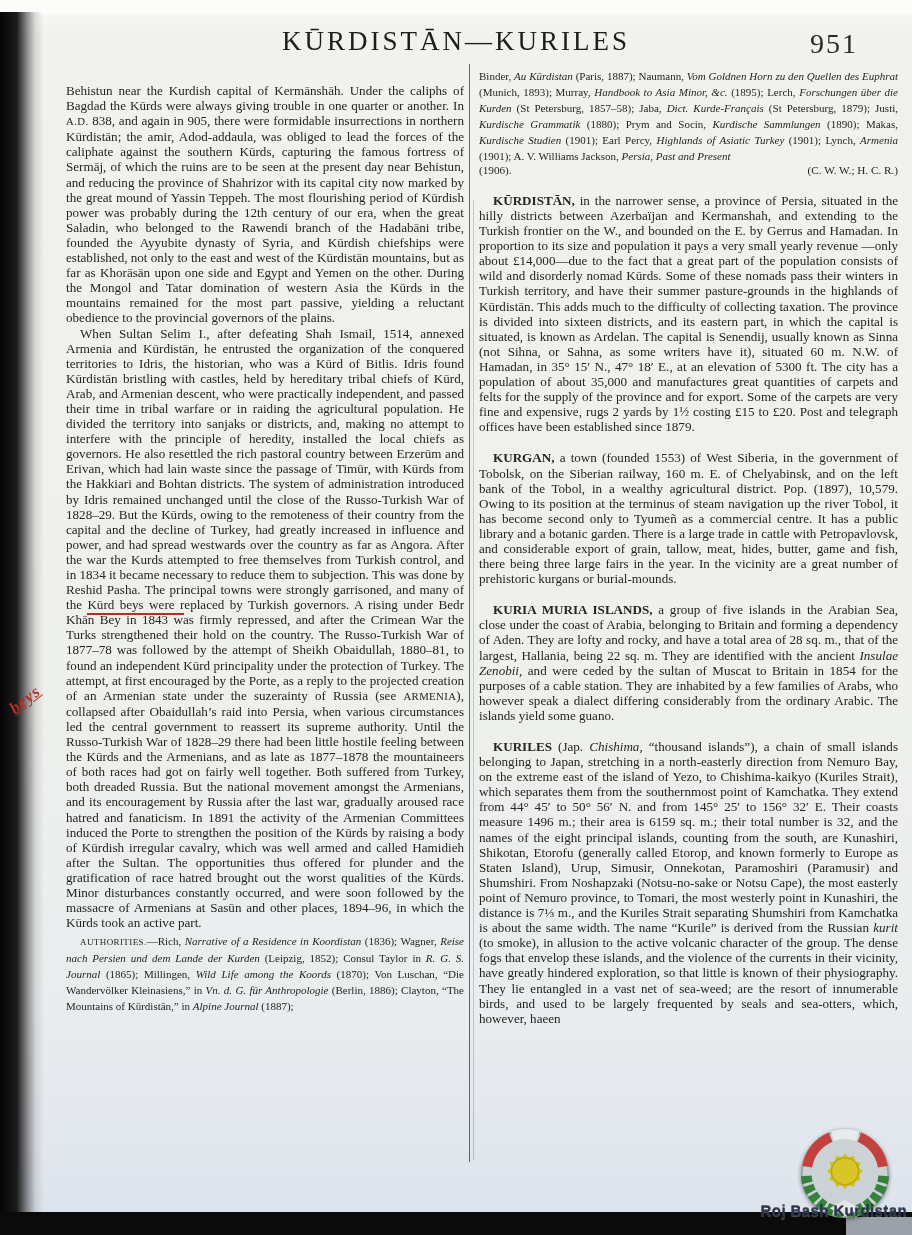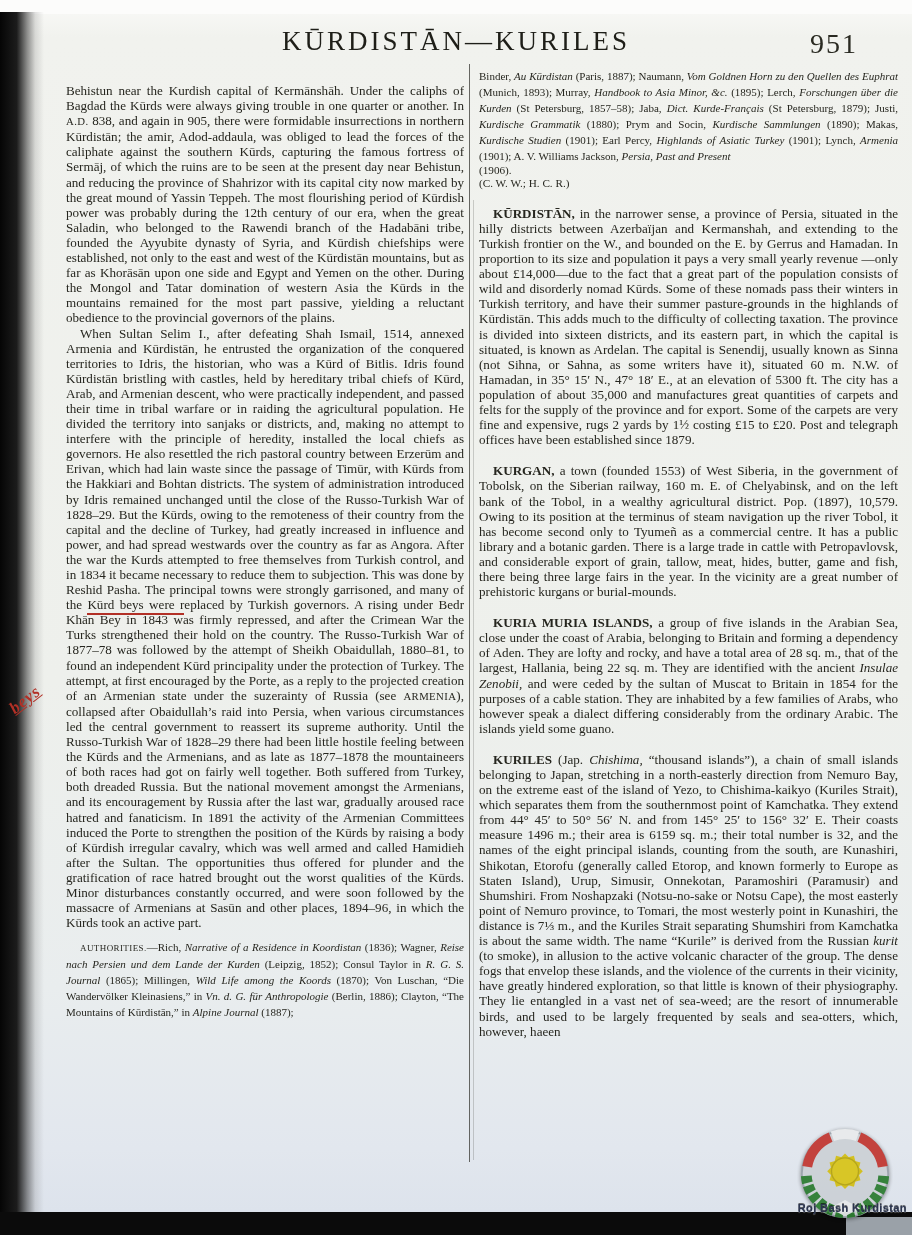--- a/index.html
+++ b/index.html
@@ -18,36 +18,36 @@
 
   .col{position:absolute;text-align:justify;font-size:13.1px;line-height:15.1px;}
   .col-left{left:66px;top:83px;width:398px;height:1092px;overflow:hidden;}
   .col-right{left:479px;top:68px;width:419px;height:1100px;overflow:hidden;}
   .divider{position:absolute;left:469px;top:64px;width:1px;height:1098px;background:rgba(55,55,50,.75);}
   .divider2{position:absolute;left:473px;top:200px;width:1px;height:960px;background:rgba(55,55,50,.22);}
 
   p{margin:0;}
   .indent{text-indent:14px;}
   .small{font-size:11px;line-height:16px;}
-  .auth{margin-top:9px;}
+  .auth{margin-top:3px;}
   .entry{margin-top:16px;}
   .i{font-style:italic;}
   .b{font-weight:bold;}
   .sc{font-size:.82em;letter-spacing:.4px;}
   .ured{border-bottom:2.5px solid #b23026;padding-bottom:.5px;}
-  .auth-last{display:flex;justify-content:space-between;font-size:11.2px;line-height:12.9px;flex-direction:column;}
+  .auth-last{display:flex;justify-content:space-between;font-size:11.2px;line-height:12.9px;}
 
   .margin-note{position:absolute;left:8px;top:690px;z-index:3;color:#b23026;
     font-style:italic;font-weight:bold;font-size:17px;transform:rotate(-38deg);
     text-decoration:underline;letter-spacing:1px;}
 
   .logo{position:absolute;left:799px;top:1129px;width:92px;height:90px;z-index:8;opacity:.95;
     filter:drop-shadow(0 1px 2px rgba(0,0,0,.45));}
   .wm-text{position:absolute;right:5px;top:1202px;z-index:9;
-    font-family:"Liberation Sans","DejaVu Sans",sans-serif;font-weight:bold;font-size:11px;
+    font-family:"Liberation Sans","DejaVu Sans",sans-serif;font-weight:bold;font-size:15px;
     color:#2b3550;letter-spacing:.4px;
     text-shadow:0 -1px 0 rgba(0,0,0,.55),0 1px 1px rgba(255,255,255,.3);}
 </style>
 </head>
 <body>
 
 <div class="page">
   <div class="top-strip"></div>
   <div class="gutter"></div>
 

